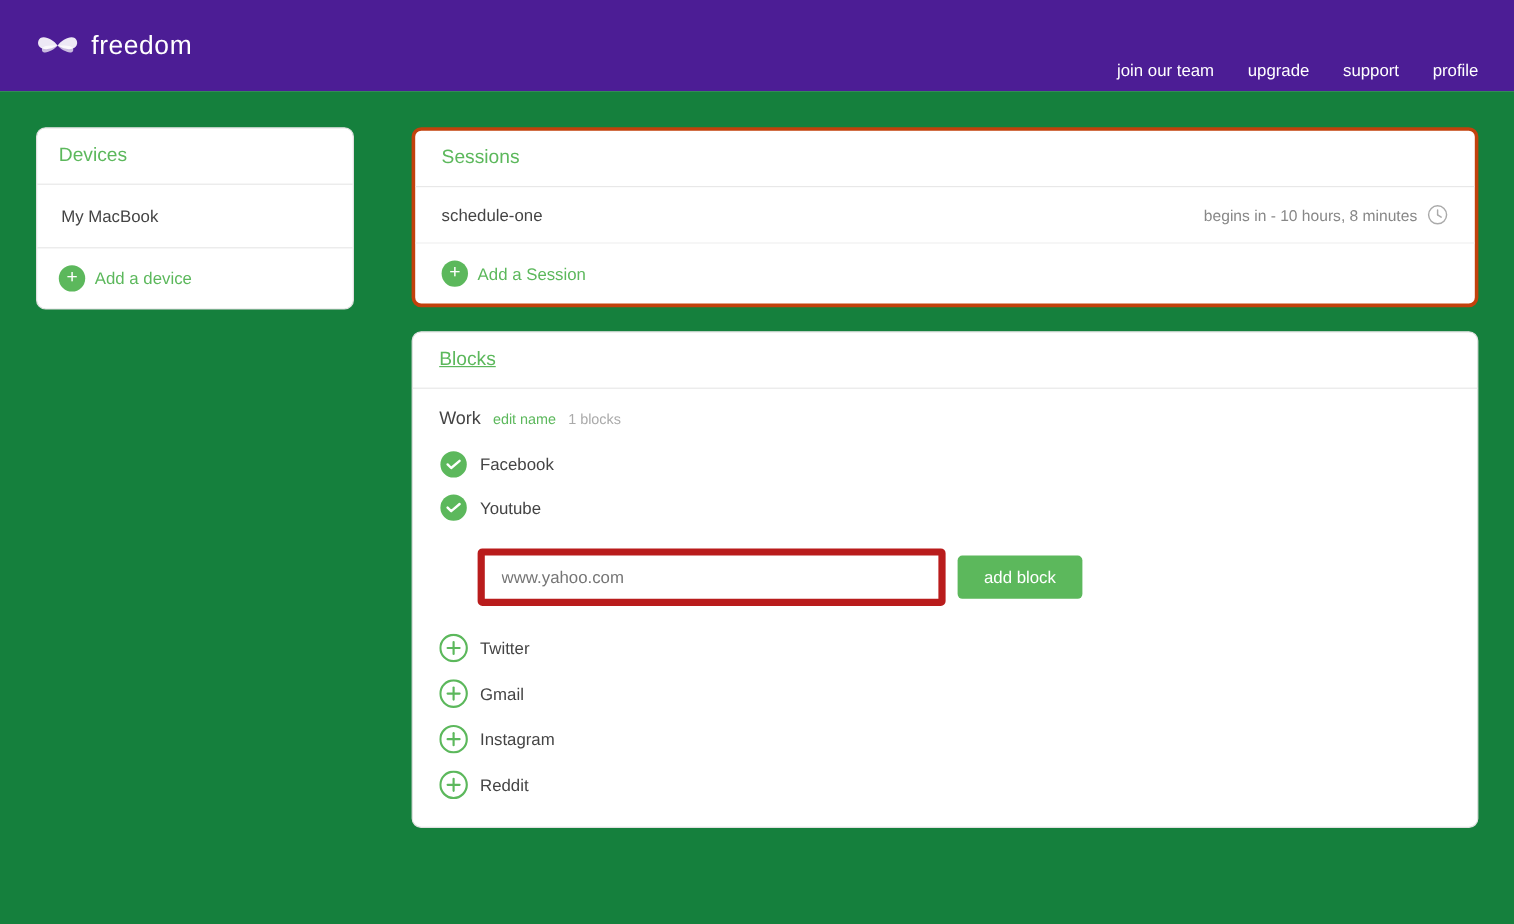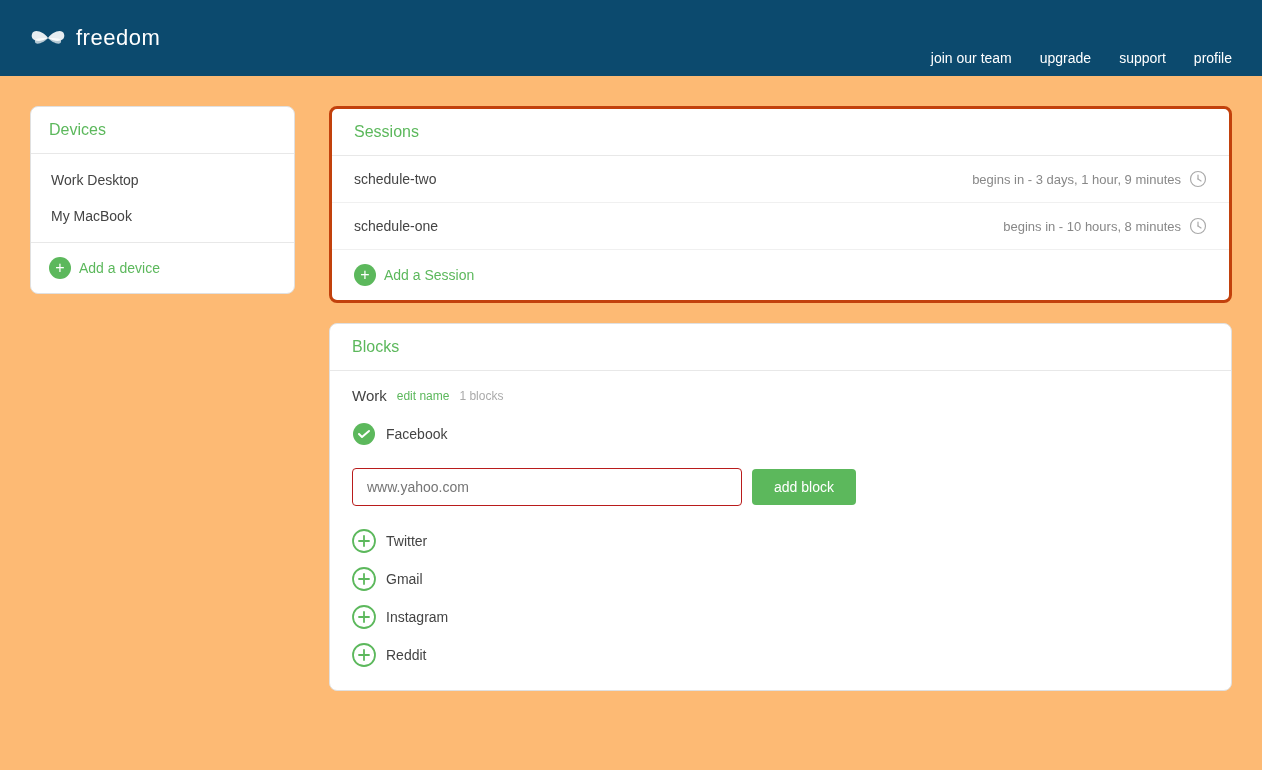--- a/index.html
+++ b/index.html
@@ -5,21 +5,21 @@
     * { box-sizing: border-box; margin: 0; padding: 0; }
     body {
       font-family: -apple-system, BlinkMacSystemFont, 'Segoe UI', sans-serif;
       background: #d0d0d0;
       min-height: 770px;
       width: 1262px;
     }
 
     
     .header {
-      background: #0c4a6e;
+      background: #4c1d95;
       height: 76px;
       display: flex;
       align-items: center;
       padding: 0 30px;
     }
     .logo-area {
       display: flex;
       align-items: center;
       gap: 10px;
       flex: 1;
@@ -42,25 +42,25 @@
     }
     .header-nav a {
       color: white;
       text-decoration: none;
       font-size: 14px;
       font-weight: 400;
     }
 
     
     .main-content {
-      background: #fdba74;
+      background: #15803d;
       min-height: 694px;
       padding: 30px 30px;
       display: flex;
-      gap: 34px;
+      gap: 48px;
       align-items: flex-start;
     }
 
     
     .sidebar {
       width: 265px;
       flex-shrink: 0;
     }
     .card {
       background: white;
@@ -186,20 +186,21 @@
       overflow: hidden;
     }
     .blocks-header {
       padding: 14px 22px;
       border-bottom: 1px solid #e8e8e8;
     }
     .blocks-title {
       color: #5cb85c;
       font-size: 16px;
       font-weight: 500;
+      text-decoration: underline;
     }
     .blocks-content {
       padding: 16px 22px;
     }
     .block-group-header {
       display: flex;
       align-items: center;
       gap: 10px;
       margin-bottom: 12px;
     }
@@ -234,25 +235,26 @@
     .add-url-row {
       display: flex;
       gap: 10px;
       margin: 16px 0;
       align-items: center;
     }
     .url-input {
       flex: 1;
       max-width: 390px;
       padding: 10px 14px;
-      border: 1px solid #b91c1c;
+      border: 6px solid #b91c1c;
       border-radius: 4px;
       font-size: 14px;
       color: #999;
       outline: none;
+      margin-left: 32px;
     }
     .add-block-btn {
       background: #5cb85c;
       color: white;
       border: none;
       border-radius: 4px;
       padding: 10px 22px;
       font-size: 14px;
       cursor: pointer;
       font-weight: 500;
@@ -296,48 +298,36 @@
 </header>
 
 <div class="main-content">
 
   <aside class="sidebar">
     <div class="card">
       <div class="card-header">
         <span class="card-header-title">Devices</span>
       </div>
       <div class="device-list">
-        <div class="device-item">Work Desktop</div>
         <div class="device-item">My MacBook</div>
       </div>
       <div class="card-footer">
         <button class="add-btn">
           <span class="add-circle-icon">+</span>
           <span>Add a device</span>
         </button>
       </div>
     </div>
   </aside>
 
   <div class="right-panel">
 
     <div class="sessions-card">
       <div class="sessions-header">
         <span class="sessions-title">Sessions</span>
-      </div>
-      <div class="session-row">
-        <span class="session-name">schedule-two</span>
-        <span class="session-time">
-          <span>begins in - 3 days, 1 hour, 9 minutes</span>
-          <svg class="clock-icon" viewBox="0 0 18 18" fill="none" xmlns="http://www.w3.org/2000/svg">
-            <circle cx="9" cy="9" r="7.5" stroke="#aaa" stroke-width="1.2" fill="none"></circle>
-            <line x1="9" y1="5" x2="9" y2="9" stroke="#aaa" stroke-width="1.2" stroke-linecap="round"></line>
-            <line x1="9" y1="9" x2="12" y2="11" stroke="#aaa" stroke-width="1.2" stroke-linecap="round"></line>
-          </svg>
-        </span>
       </div>
       <div class="session-row">
         <span class="session-name">schedule-one</span>
         <span class="session-time">
           <span>begins in - 10 hours, 8 minutes</span>
           <svg class="clock-icon" viewBox="0 0 18 18" fill="none" xmlns="http://www.w3.org/2000/svg">
             <circle cx="9" cy="9" r="7.5" stroke="#aaa" stroke-width="1.2" fill="none"></circle>
             <line x1="9" y1="5" x2="9" y2="9" stroke="#aaa" stroke-width="1.2" stroke-linecap="round"></line>
             <line x1="9" y1="9" x2="12" y2="11" stroke="#aaa" stroke-width="1.2" stroke-linecap="round"></line>
           </svg>
@@ -362,20 +352,27 @@
           <span class="block-count">1 blocks</span>
         </div>
 
         <div class="blocked-item">
           <svg class="check-circle-icon" viewBox="0 0 24 24" xmlns="http://www.w3.org/2000/svg">
             <circle cx="12" cy="12" r="11" fill="#5cb85c"></circle>
             <polyline points="7,12 10,15 17,9" stroke="white" stroke-width="2" fill="none" stroke-linecap="round" stroke-linejoin="round"></polyline>
           </svg>
           <span>Facebook</span>
         </div>
+        <div class="blocked-item">
+          <svg class="check-circle-icon" viewBox="0 0 24 24" xmlns="http://www.w3.org/2000/svg">
+            <circle cx="12" cy="12" r="11" fill="#5cb85c"></circle>
+            <polyline points="7,12 10,15 17,9" stroke="white" stroke-width="2" fill="none" stroke-linecap="round" stroke-linejoin="round"></polyline>
+          </svg>
+          <span>Youtube</span>
+        </div>
 
         <div class="add-url-row">
           <input class="url-input" type="text" placeholder="www.yahoo.com" style="">
           <button class="add-block-btn">add block</button>
         </div>
 
         <div class="addable-item">
           <svg class="plus-circle-icon" viewBox="0 0 24 24" xmlns="http://www.w3.org/2000/svg">
             <circle cx="12" cy="12" r="11" fill="none" stroke="#5cb85c" stroke-width="1.8"></circle>
             <line x1="12" y1="7" x2="12" y2="17" stroke="#5cb85c" stroke-width="1.8" stroke-linecap="round"></line>

